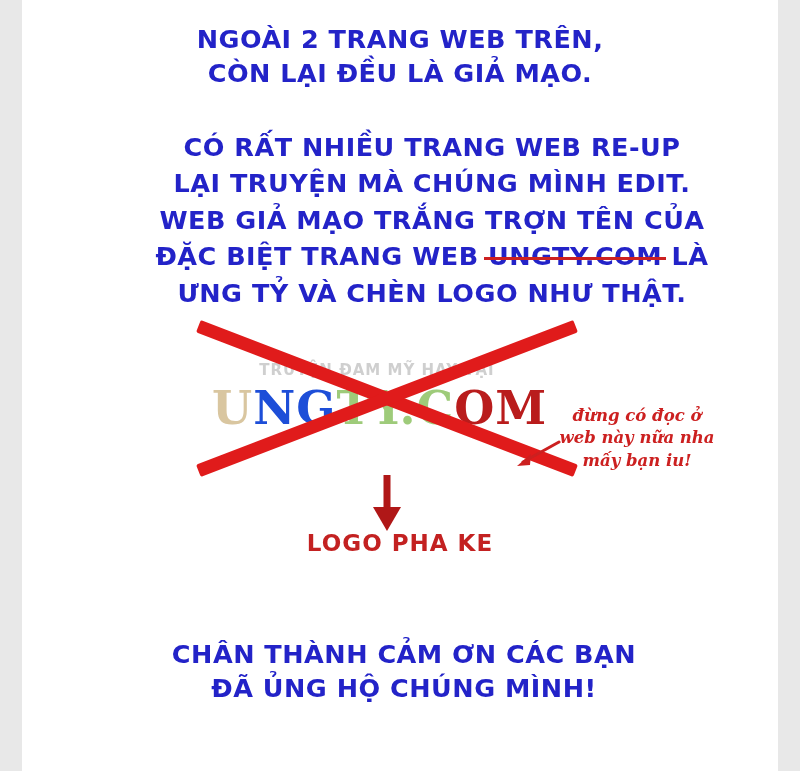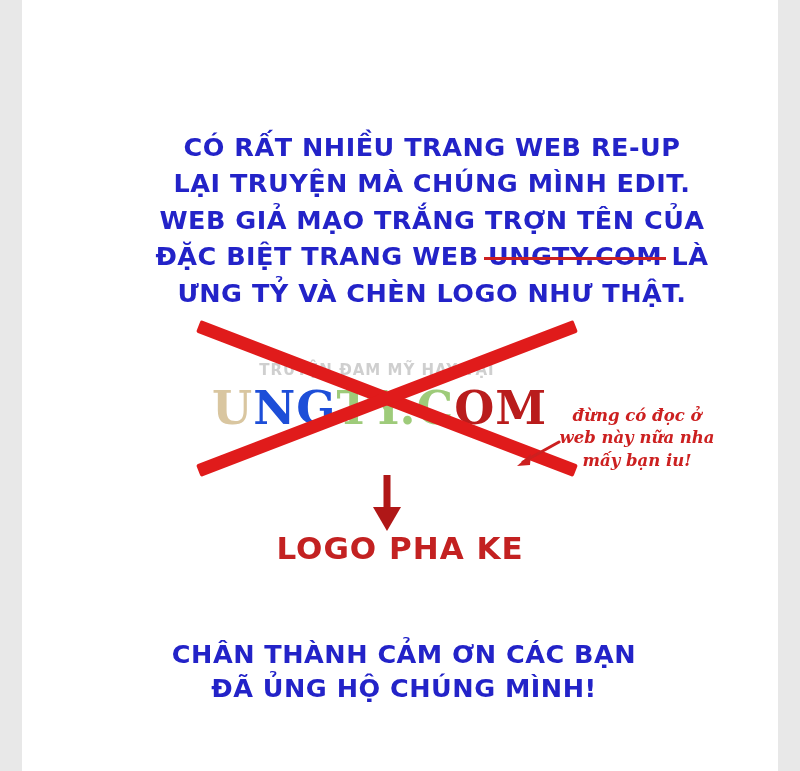--- a/index.html
+++ b/index.html
@@ -174,34 +174,38 @@
 
   .logo-fake-label {
     position: absolute;
     left: 0;
     top: 530px;
     width: 756px;
     text-align: center;
     color: #c32121;
     font-family: "DejaVu Sans", sans-serif;
     font-weight: 700;
-    font-size: 31px;
+    font-size: 23px;
     letter-spacing: 1px;
   }
 </style>
 </head>
 <body>
 
 <div class="page">
 
   <div class="edge left"></div>
   <div class="edge right"></div>
 
   <div class="canvas">
 
+    <div class="block top-block">
+      <span class="line">NGOÀI 2 TRANG WEB TRÊN,</span>
+      <span class="line">CÒN LẠI ĐỀU LÀ GIẢ MẠO.</span>
+    </div>
 
     <div class="block mid-block">
       <span class="line">CÓ RẤT NHIỀU TRANG WEB RE-UP</span>
       <span class="line">LẠI TRUYỆN MÀ CHÚNG MÌNH EDIT.</span>
       <span class="line">WEB GIẢ MẠO TRẮNG TRỢN TÊN CỦA</span>
       <span class="line">
         <span>ĐẶC BIỆT TRANG WEB </span><span class="strike">UNGTY.COM</span><span> LÀ</span>
       </span>
       <span class="line">ƯNG TỶ VÀ CHÈN LOGO NHƯ THẬT.</span>
     </div>

